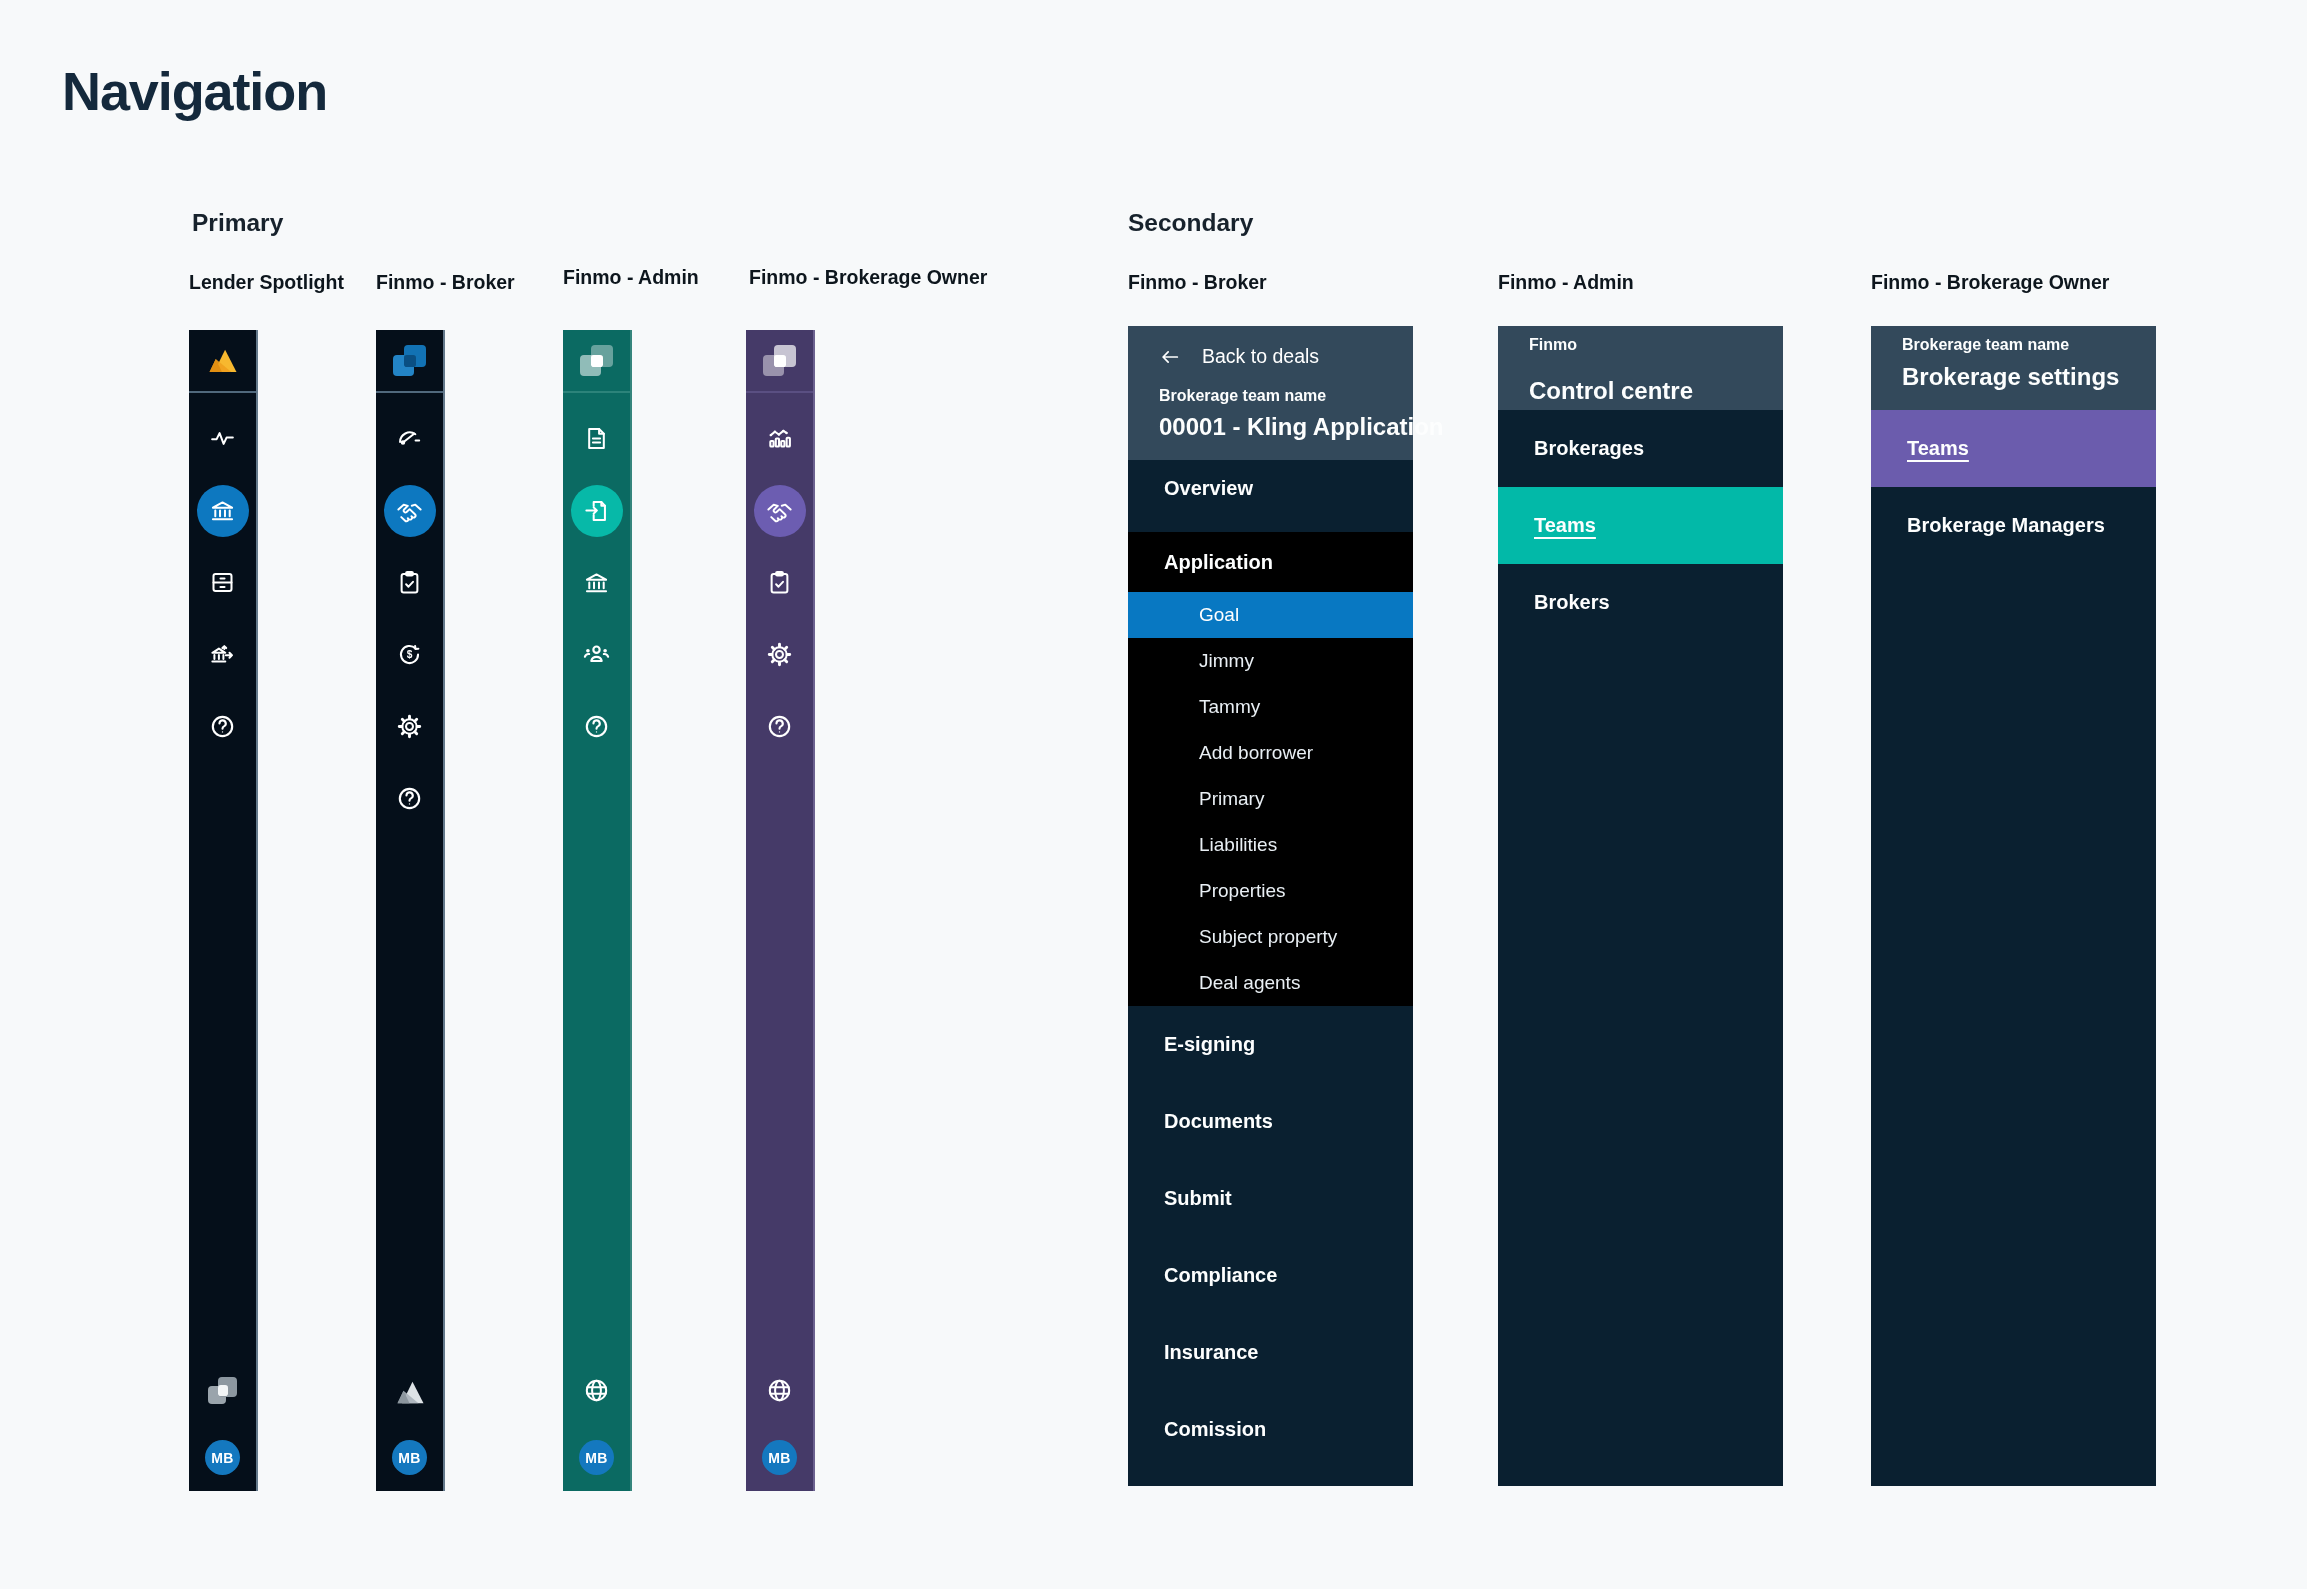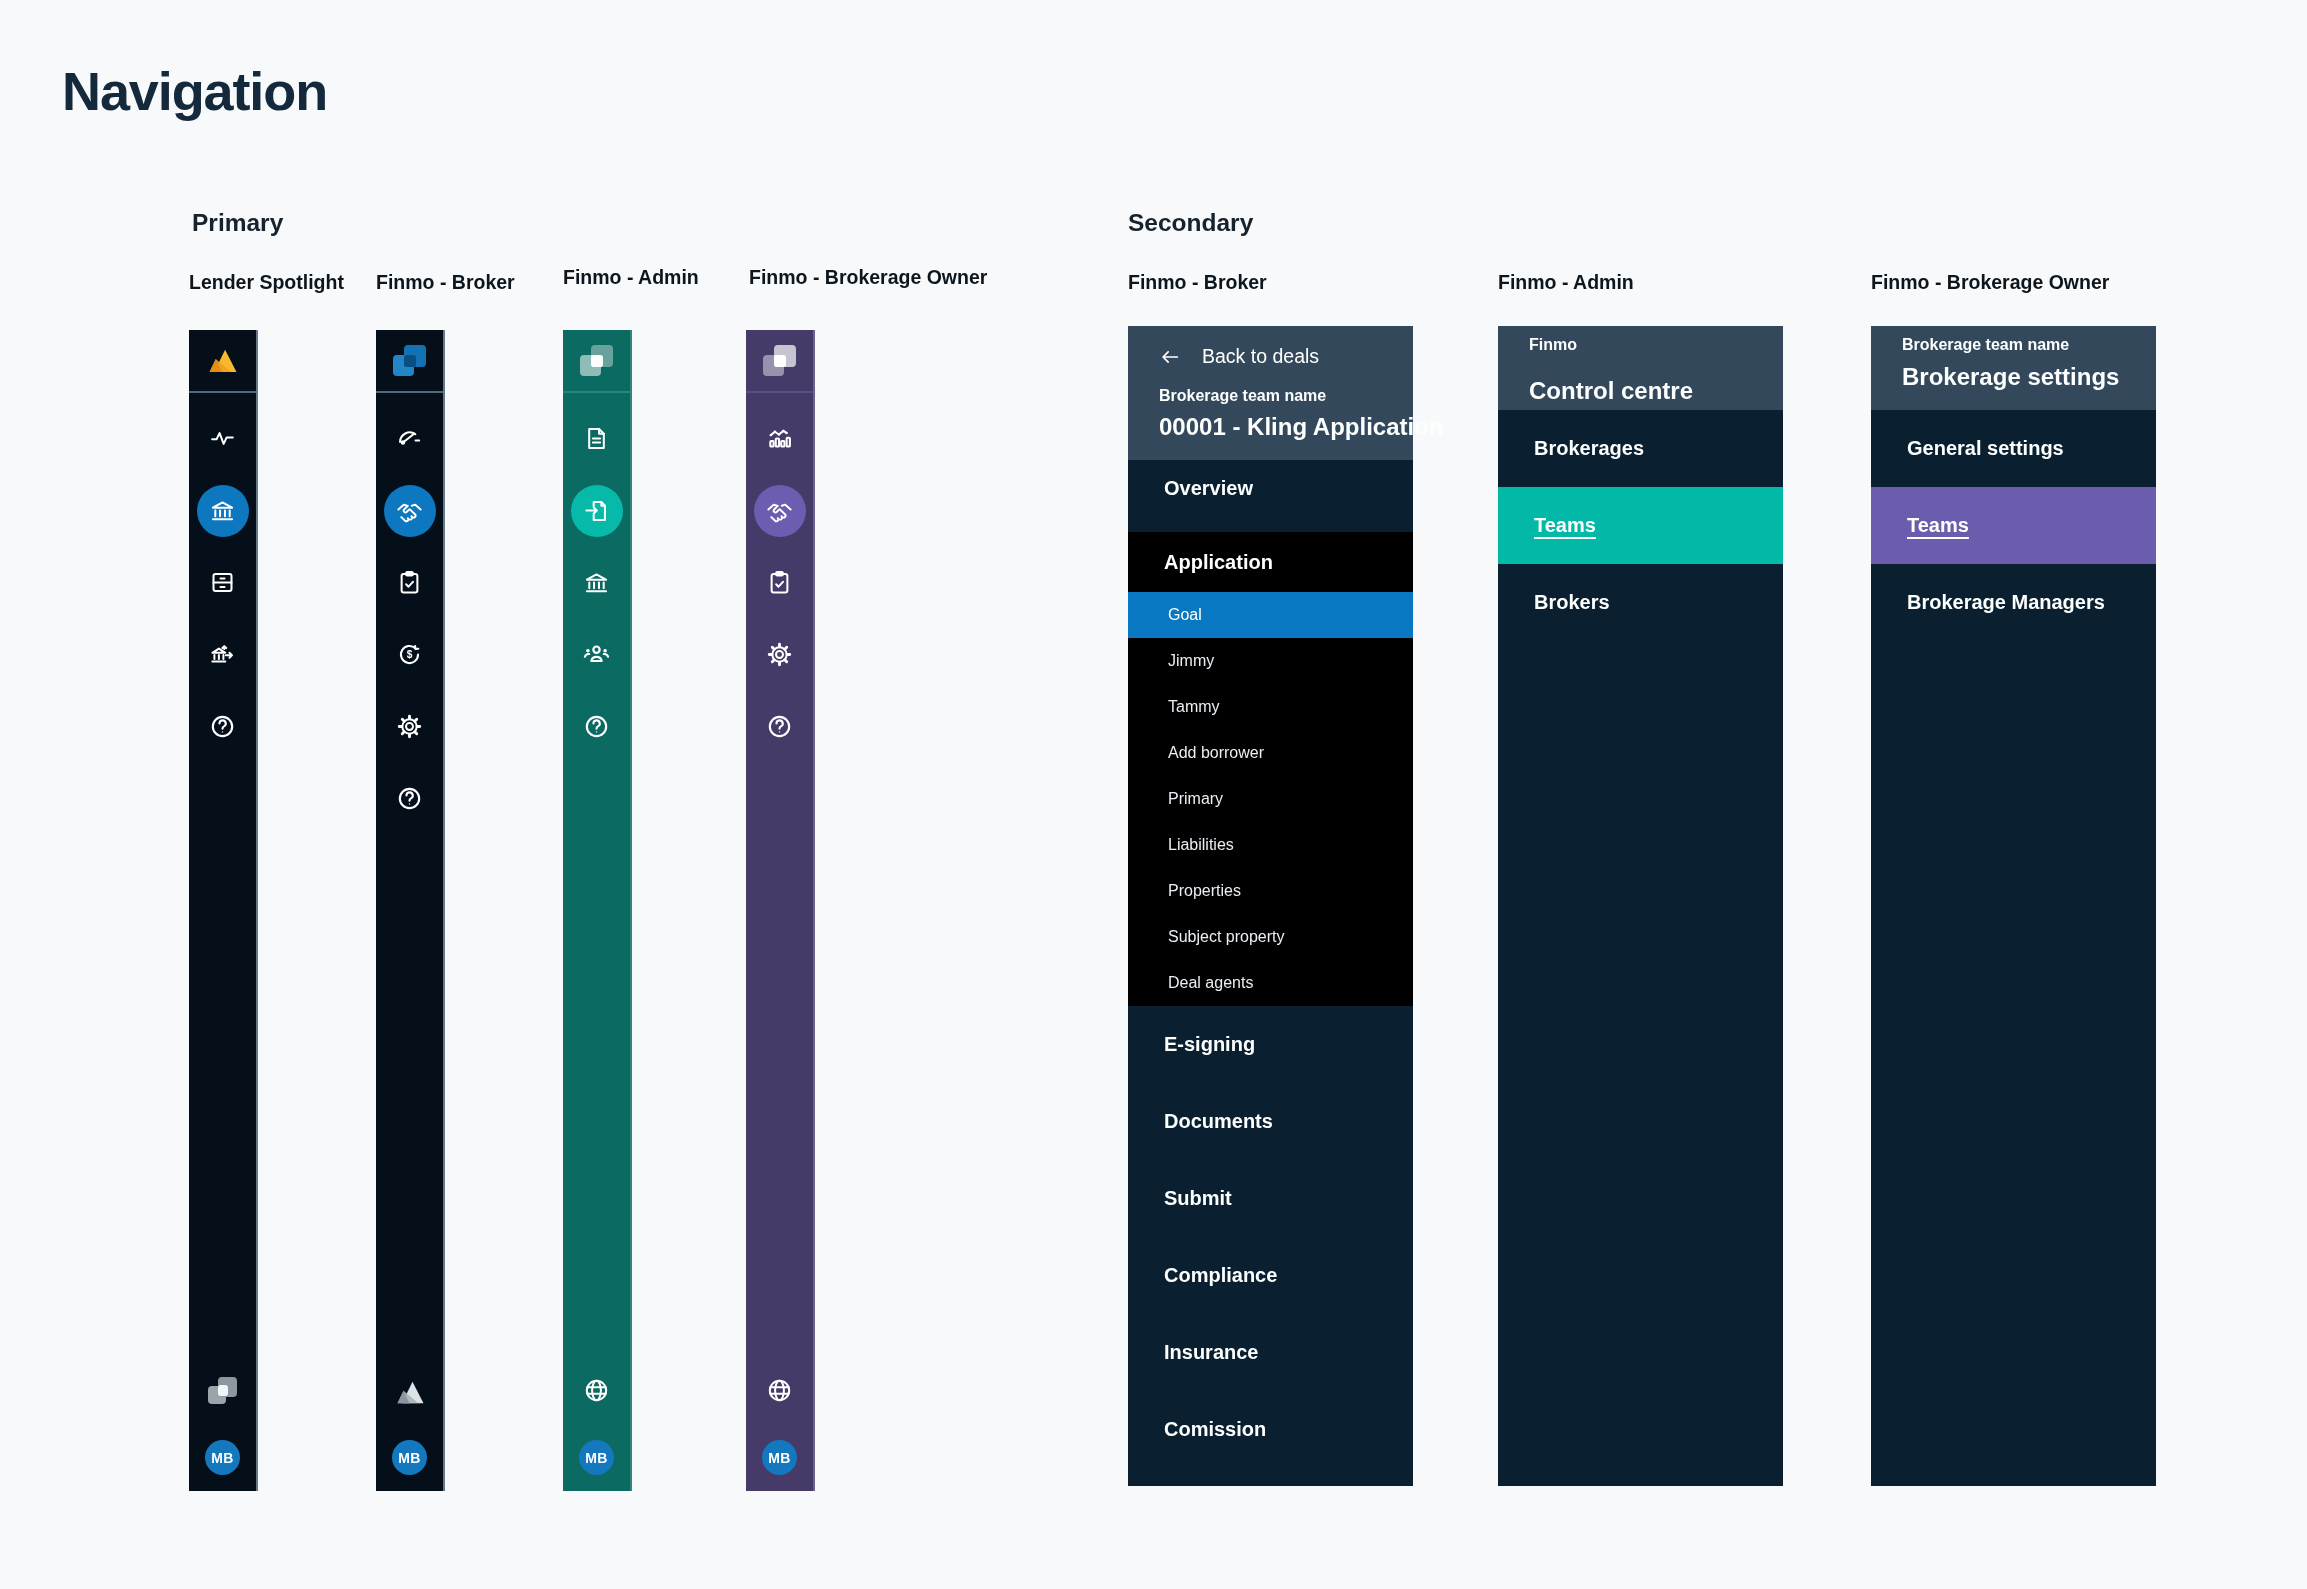--- a/index.html
+++ b/index.html
@@ -51,21 +51,21 @@
   .panel-header.short{height:84px;padding-top:10px;}
   .back-row{display:flex;align-items:center;gap:21px;font-size:19.5px;color:#fff;}
   .back-row .icon{width:22px;height:22px;}
   .eyebrow{font-size:16px;font-weight:bold;margin-top:19px;}
   .panel-header.short .eyebrow{margin-top:0;}
   .panel-title{font-size:24px;font-weight:bold;margin-top:7.8px;white-space:nowrap;}
   .row{height:77px;display:flex;align-items:center;padding-left:36px;font-size:20px;font-weight:bold;}
   .row.overview{height:57px;}
   .app-section{background:#000000;margin-top:15px;}
   .app-section .app-header{height:60px;display:flex;align-items:center;padding-left:36px;font-size:20px;font-weight:bold;}
-  .subrow{height:46px;display:flex;align-items:center;padding-left:40px;font-size:16px;font-weight:normal;color:#e9eff4;}
+  .subrow{height:46px;display:flex;align-items:center;padding-left:71px;font-size:19px;font-weight:normal;color:#e9eff4;}
   .subrow.active{background:#0878c2;color:#fff;}
   .row.active-teal{background:#02b9a8;}
   .row.active-purple{background:#6b5cad;}
   .row.active-teal span,.row.active-purple span{text-decoration:underline;text-underline-offset:4.5px;text-decoration-thickness:1.7px;}
 </style>
 </head>
 <body>
 
 <div class="h-title">Navigation</div>
 <div class="group-label" style="left:192px;top:209px;">Primary</div>
@@ -426,23 +426,20 @@
   <div class="row">
     <span>Brokers</span>
   </div>
 </div>
 
 <div class="panel panel-owner">
   <div class="panel-header short">
     <div class="eyebrow">Brokerage team name</div>
     <div class="panel-title" style="margin-top:9px;">Brokerage settings</div>
   </div>
-  <div class="row">
-    <span>General settings</span>
-  </div>
   <div class="row active-purple">
     <span>Teams</span>
   </div>
   <div class="row">
     <span>Brokerage Managers</span>
   </div>
 </div>
 
 
 </body></html>

